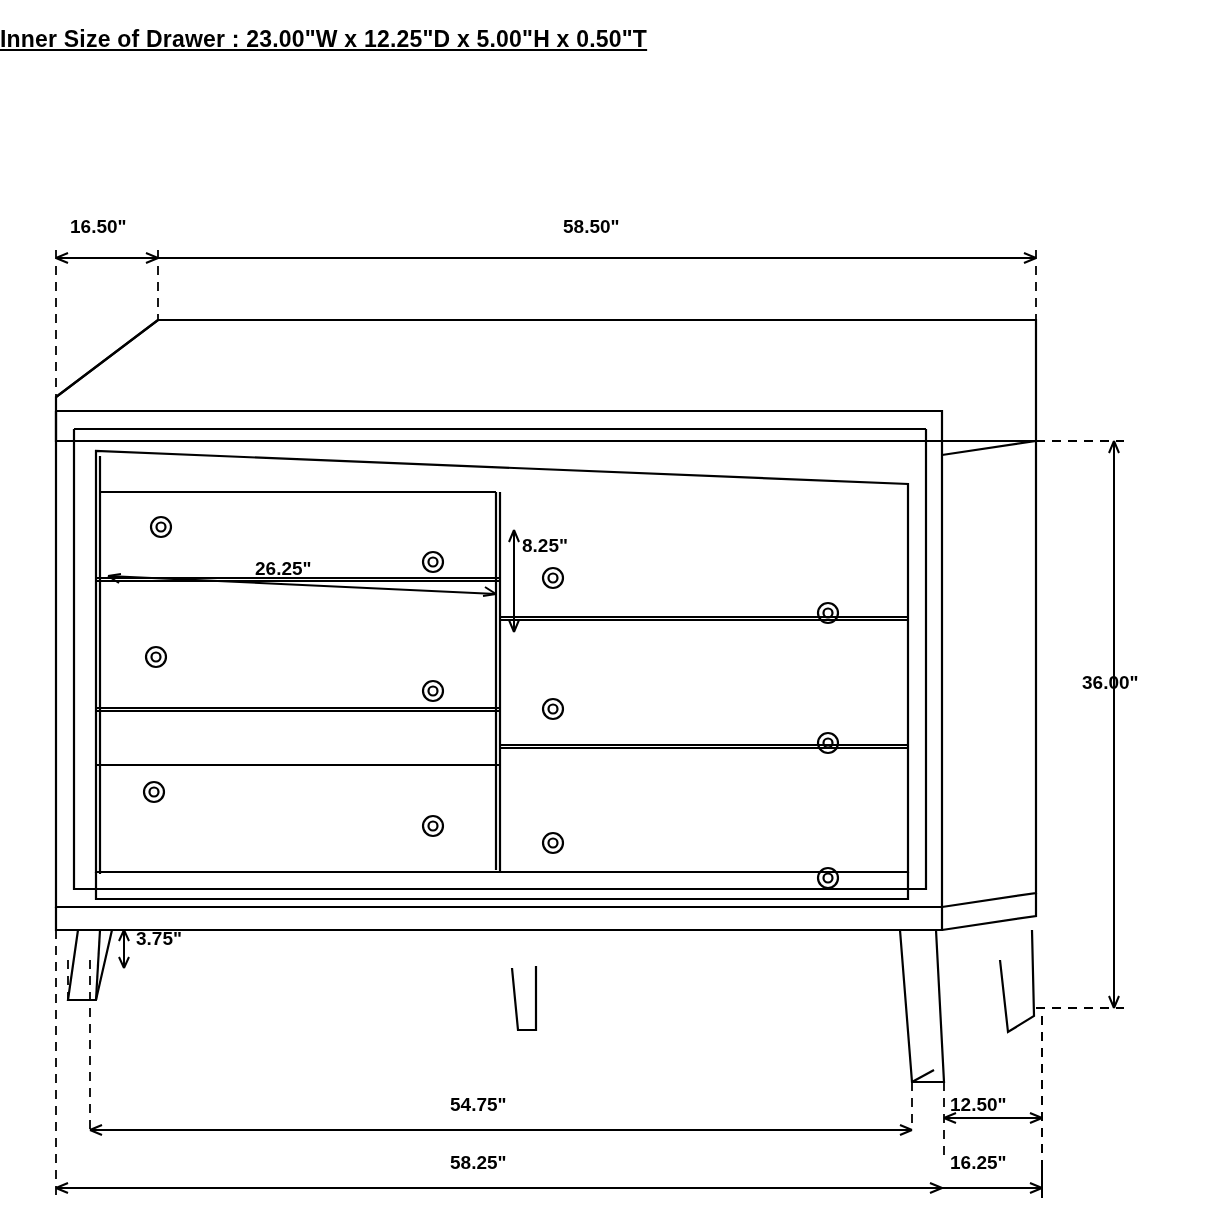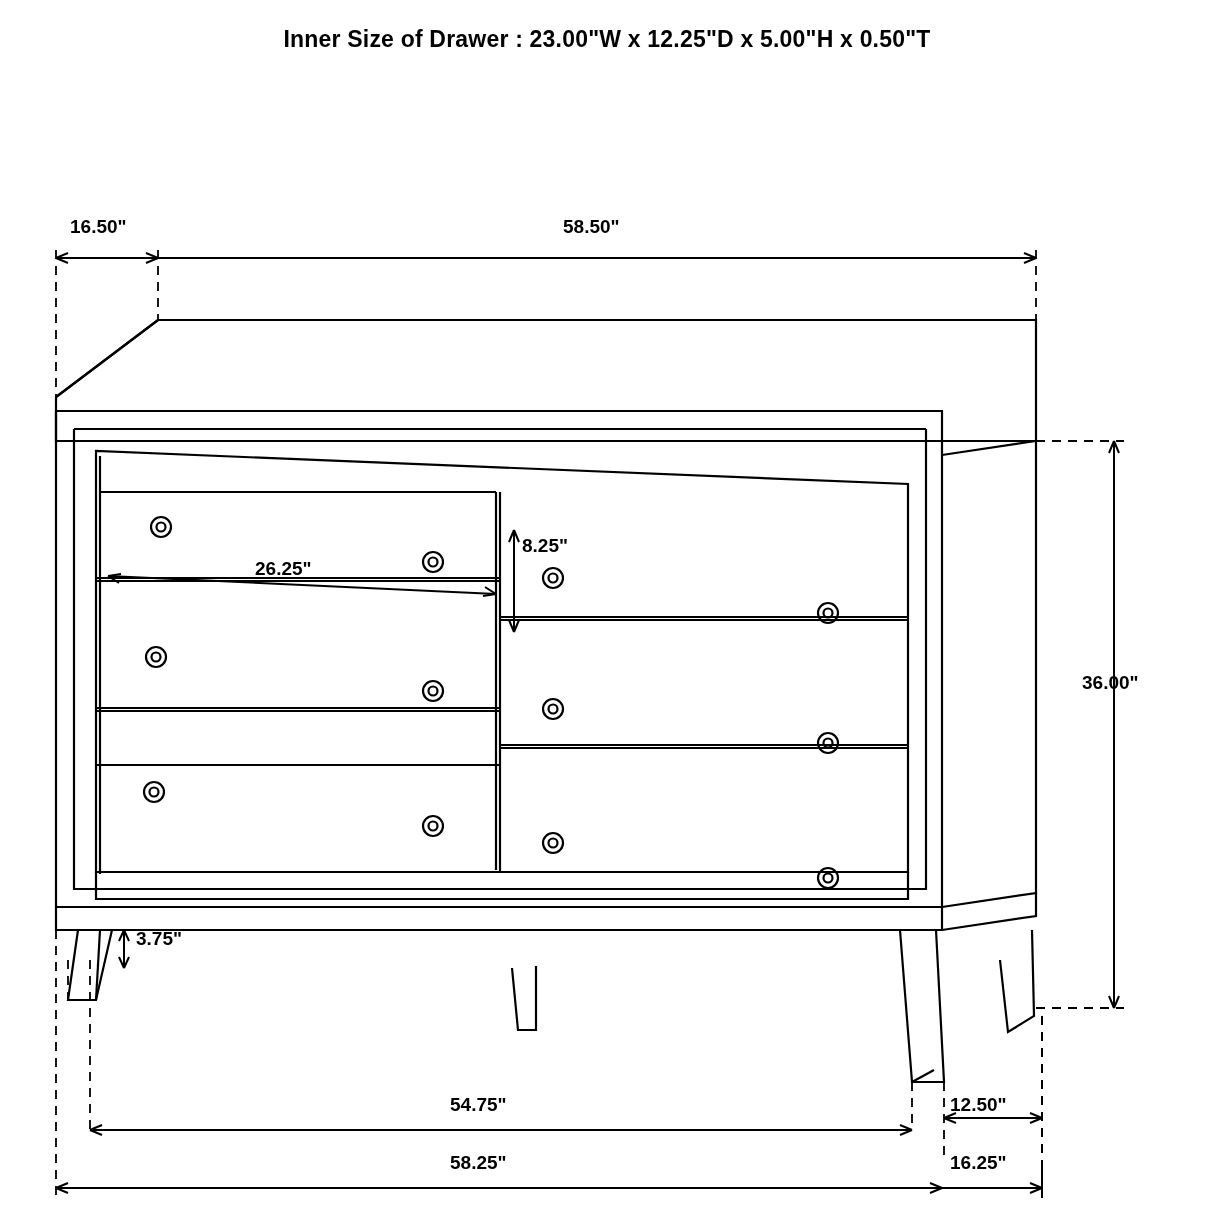--- a/index.html
+++ b/index.html
@@ -15,25 +15,26 @@
     width: 1214px;
     height: 1214px;
     background: #ffffff;
     overflow: hidden;
   }
   #title {
     position: absolute;
     top: 26px;
     left: 0;
     width: 1214px;
-    text-align: center;
+    text-align: left;
     font-size: 23px;
     font-weight: bold;
     color: #000000;
     letter-spacing: 0.2px;
+    text-decoration: underline;
   }
   svg#drawing {
     position: absolute;
     top: 0;
     left: 0;
     width: 1214px;
     height: 1214px;
   }
   .dim-label {
     position: absolute;

